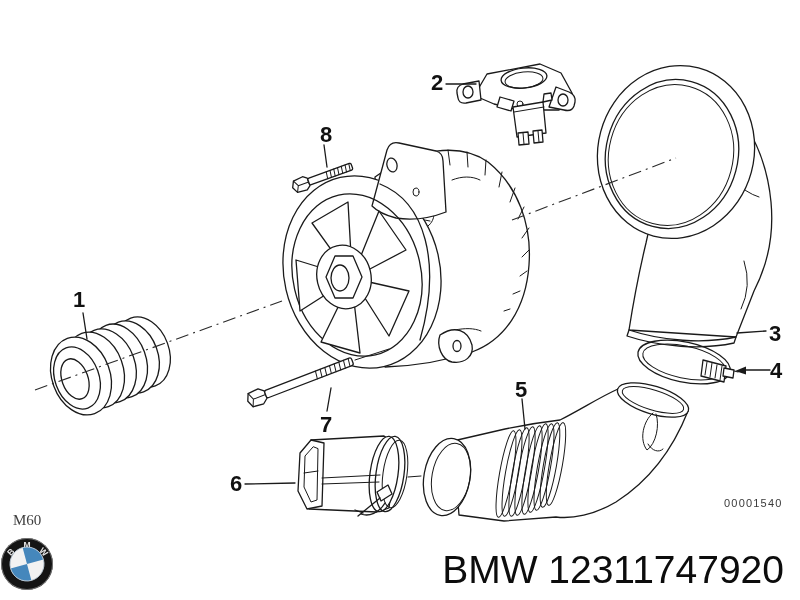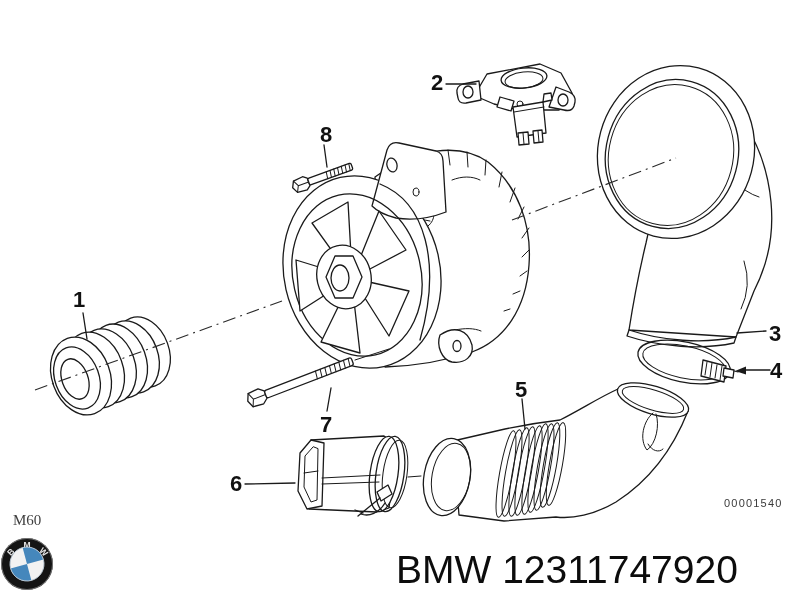--- a/index.html
+++ b/index.html
@@ -8,21 +8,21 @@
   .canvas svg.art{position:absolute;left:0;top:0;}
   .ln{fill:none;stroke:#1a1a1a;stroke-width:1.3;stroke-linecap:round;stroke-linejoin:round;}
   .thin{stroke-width:1;}
   .fill{fill:#fff;stroke:#1a1a1a;stroke-width:1.3;stroke-linejoin:round;stroke-linecap:round;}
   .dark{fill:#1a1a1a;stroke:none;}
   .axis{fill:none;stroke:#2a2a2a;stroke-width:1.1;stroke-dasharray:13 5 2 5;}
   .callout{font:bold 22px "Liberation Sans",sans-serif;fill:#111;text-anchor:middle;}
   .engine-code{position:absolute;left:13px;top:512px;font:15px "Liberation Serif",serif;color:#404040;}
   .drawing-number{position:absolute;left:700px;top:497px;font:11px "Liberation Sans",sans-serif;
                   letter-spacing:1.2px;color:#3a3a3a;margin-left:24px;}
-  .part-label{position:absolute;left:396px;top:548px;width:400px;text-align:left;
+  .part-label{position:absolute;left:384px;top:548px;width:400px;text-align:right;
               font:39px "Liberation Sans",sans-serif;color:#0c0c0c;white-space:nowrap;}
   .logo{position:absolute;left:0;top:535px;}
   .logo-letter{font:bold 8.5px "Liberation Sans",sans-serif;fill:#e4e4e4;text-anchor:middle;}
 </style>
 </head>
 <body>
 
 <div class="canvas">
 
   <svg class="art" width="800" height="600" viewBox="0 0 800 600">

